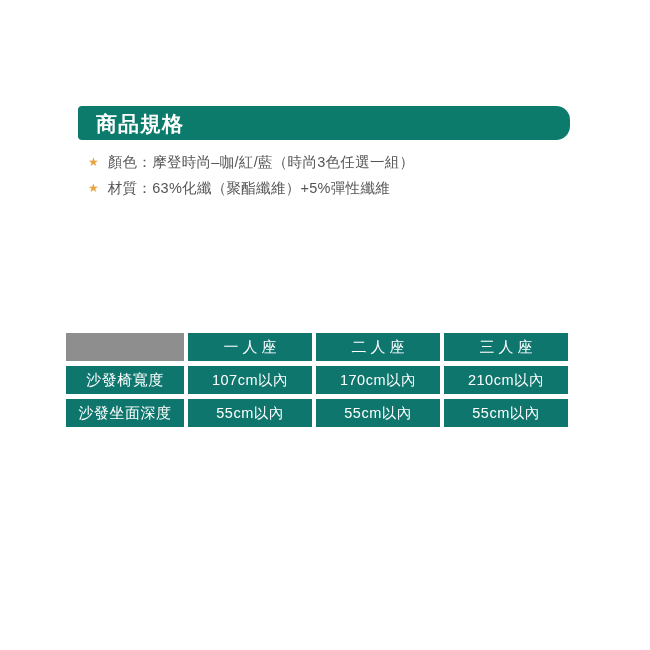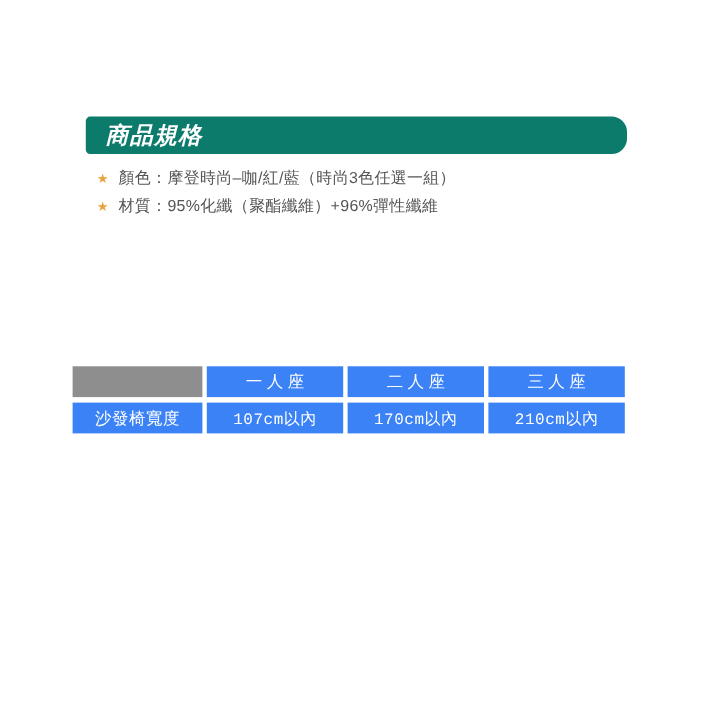--- a/index.html
+++ b/index.html
@@ -22,21 +22,20 @@
   }
 
   
   .section-bar {
     position: absolute;
     height: 34px;
     background: #0c7b6c;
     border-radius: 4px 14px 14px 4px;
     display: flex;
     align-items: center;
-    font-style: italic;
   }
   .section-bar .bar-title {
     color: #ffffff;
     font-size: 21px;
     font-weight: bold;
     letter-spacing: 1px;
     padding-left: 18px;
     line-height: 1;
   }
   #spec-bar {
@@ -79,21 +78,21 @@
 
   
   .size-table {
     position: absolute;
     left: 62px;
     top: 328px;
     border-collapse: separate;
     border-spacing: 4px 5px;
   }
   .size-table td {
-    background: #3b82f6;
+    background: #0f766e;
     color: #ffffff;
     text-align: center;
     font-size: 14.5px;
     height: 28px;
     padding: 0 6px;
     box-sizing: border-box;
     white-space: nowrap;
     letter-spacing: 0.5px;
   }
   .size-table td.corner {
@@ -105,54 +104,59 @@
     margin-left: 48px;
   }
   .size-table td.colhead {
     width: 124px;
     letter-spacing: 4px;
     text-indent: 4px;
     font-size: 15px;
   }
   .size-table td.cell {
     width: 124px;
-    font-family: Liberation Mono, monospace;
   }
 </style>
 </head>
 <body>
 
 <div class="page">
 
   <div class="section-bar" id="spec-bar">
     <span class="bar-title">商品規格</span>
   </div>
 
   <div class="bullets">
     <div class="bullet-row">
       <span class="bullet-star">★</span>
       <span class="bullet-text">顏色：摩登時尚–咖/紅/藍（時尚3色任選一組）</span>
     </div>
     <div class="bullet-row">
       <span class="bullet-star">★</span>
-      <span class="bullet-text">材質：95%化纖（聚酯纖維）+96%彈性纖維</span>
+      <span class="bullet-text">材質：63%化纖（聚酯纖維）+5%彈性纖維</span>
     </div>
   </div>
 
 
   <table class="size-table">
     <tbody>
         <tr>
       <td class="corner"></td>
       <td class="colhead">一人座</td>
       <td class="colhead">二人座</td>
       <td class="colhead">三人座</td>
     </tr>
     <tr>
       <td class="rowhead">沙發椅寬度</td>
       <td class="cell">107cm以內</td>
       <td class="cell">170cm以內</td>
       <td class="cell">210cm以內</td>
     </tr>
+    <tr>
+      <td class="rowhead">沙發坐面深度</td>
+      <td class="cell">55cm以內</td>
+      <td class="cell">55cm以內</td>
+      <td class="cell">55cm以內</td>
+    </tr>
   </tbody>
     </table>
 
 </div>
 
 </body></html>

